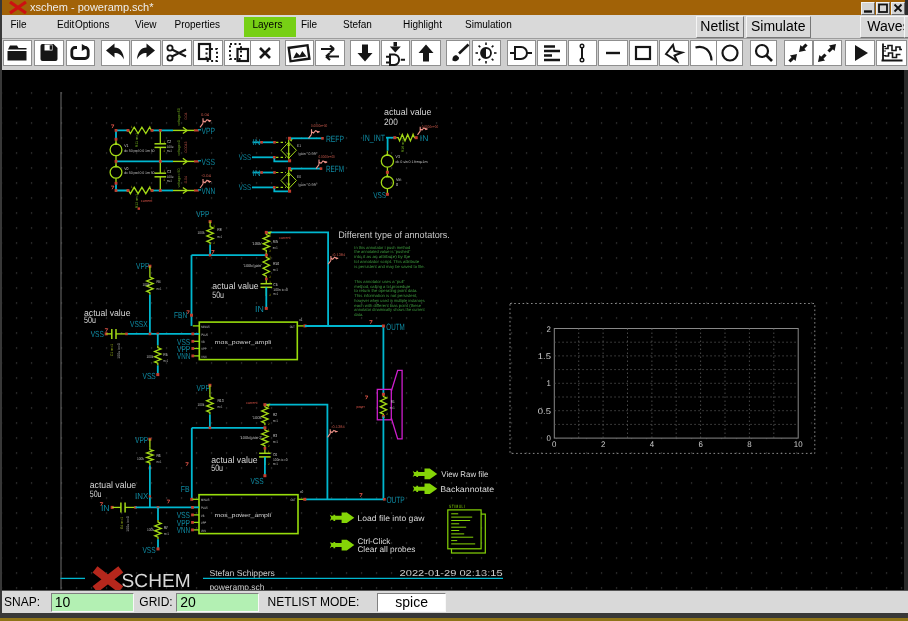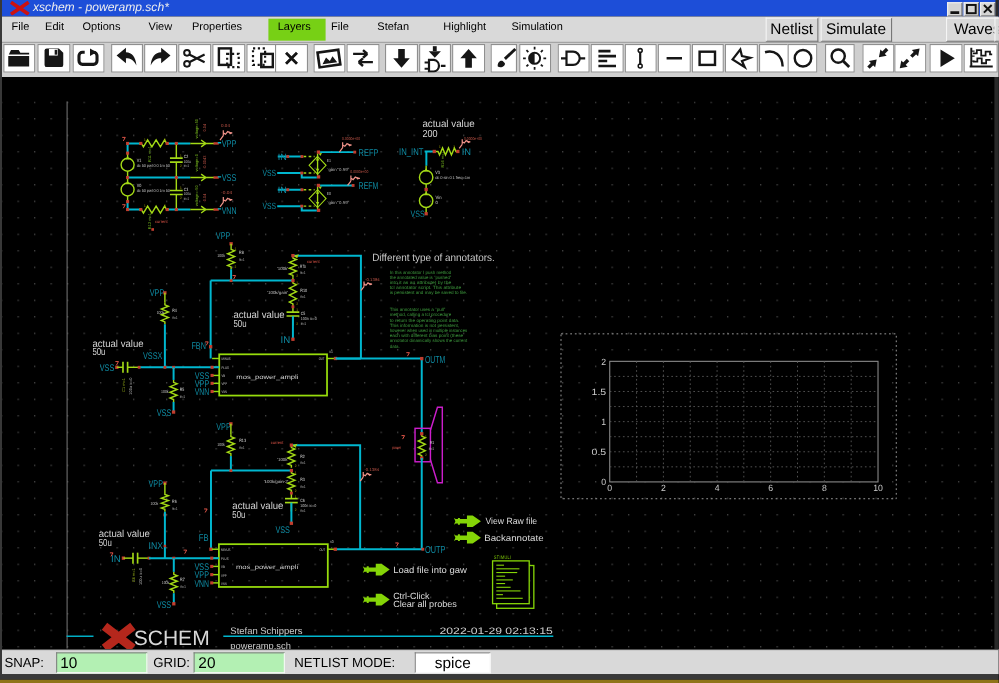--- a/index.html
+++ b/index.html
@@ -1,18 +1,18 @@
 <!DOCTYPE html>
 <html><head><meta charset="utf-8"><style>
 * { margin:0; padding:0; box-sizing:border-box; }
 html,body { width:908px; height:621px; background:#000; overflow:hidden;
   font-family:"Liberation Sans", sans-serif; }
 #win { position:relative; width:908px; height:621px; background:#000; }
 #titlebar { position:absolute; left:0; top:0; width:908px; height:15px;
-  background:#1d4ed8;font-style:italic; }
+  background:#a16207; }
 #titlebar .t { position:absolute; left:30px; top:1px; font-size:11px; color:#eeeeee; }
 #xicon { position:absolute; left:8px; top:1px; }
 .wbtn { position:absolute; top:1.5px; width:14px; height:13.5px; background:#d4d4d4;
   border-top:1px solid #f2f2f2; border-left:1px solid #f2f2f2;
   border-right:1px solid #6a6a6a; border-bottom:1px solid #6a6a6a;
   color:#111; font-size:10px; line-height:11px; text-align:center; }
 #rb { position:absolute; right:0; top:0; width:3px; height:15px; background:#2c2c2c; }
 #menubar { position:absolute; left:0; top:15px; width:908px; height:24px;
   background:#d9d9d9; border-bottom:1px solid #9d9d9d; }
 .mi { position:absolute; top:3.5px; font-size:10px; color:#000; }
@@ -61,21 +61,21 @@
           <rect x="2" y="1.5" width="8" height="7.5" fill="none" stroke="#111" stroke-width="1.8"></rect>
         </svg></div>
     <div class="wbtn" style="left:891px"><svg width="12" height="11">
           <path d="M2.5,1.5 L9.5,8.5 M9.5,1.5 L2.5,8.5" stroke="#111" stroke-width="1.8"></path>
         </svg></div>
     <div id="rb"></div>
   </div>
   <div id="menubar">
     <div id="layershl"></div>
     <span class="mi" style="left:10.5px">File</span>
-    <span class="mi" style="left:41px">Edit</span>
+    <span class="mi" style="left:57px">Edit</span>
     <span class="mi" style="left:75px">Options</span>
     <span class="mi" style="left:135px">View</span>
     <span class="mi" style="left:174.5px">Properties</span>
     <span class="mi" style="left:252.5px">Layers</span>
     <span class="mi" style="left:301px">File</span>
     <span class="mi" style="left:343px">Stefan</span>
     <span class="mi" style="left:403px">Highlight</span>
     <span class="mi" style="left:465px">Simulation</span>
     <div class="mbtn" style="left:695.5px;width:48.5px">Netlist</div>
     <div class="mbtn" style="left:745.8px;width:64.8px">Simulate</div>

